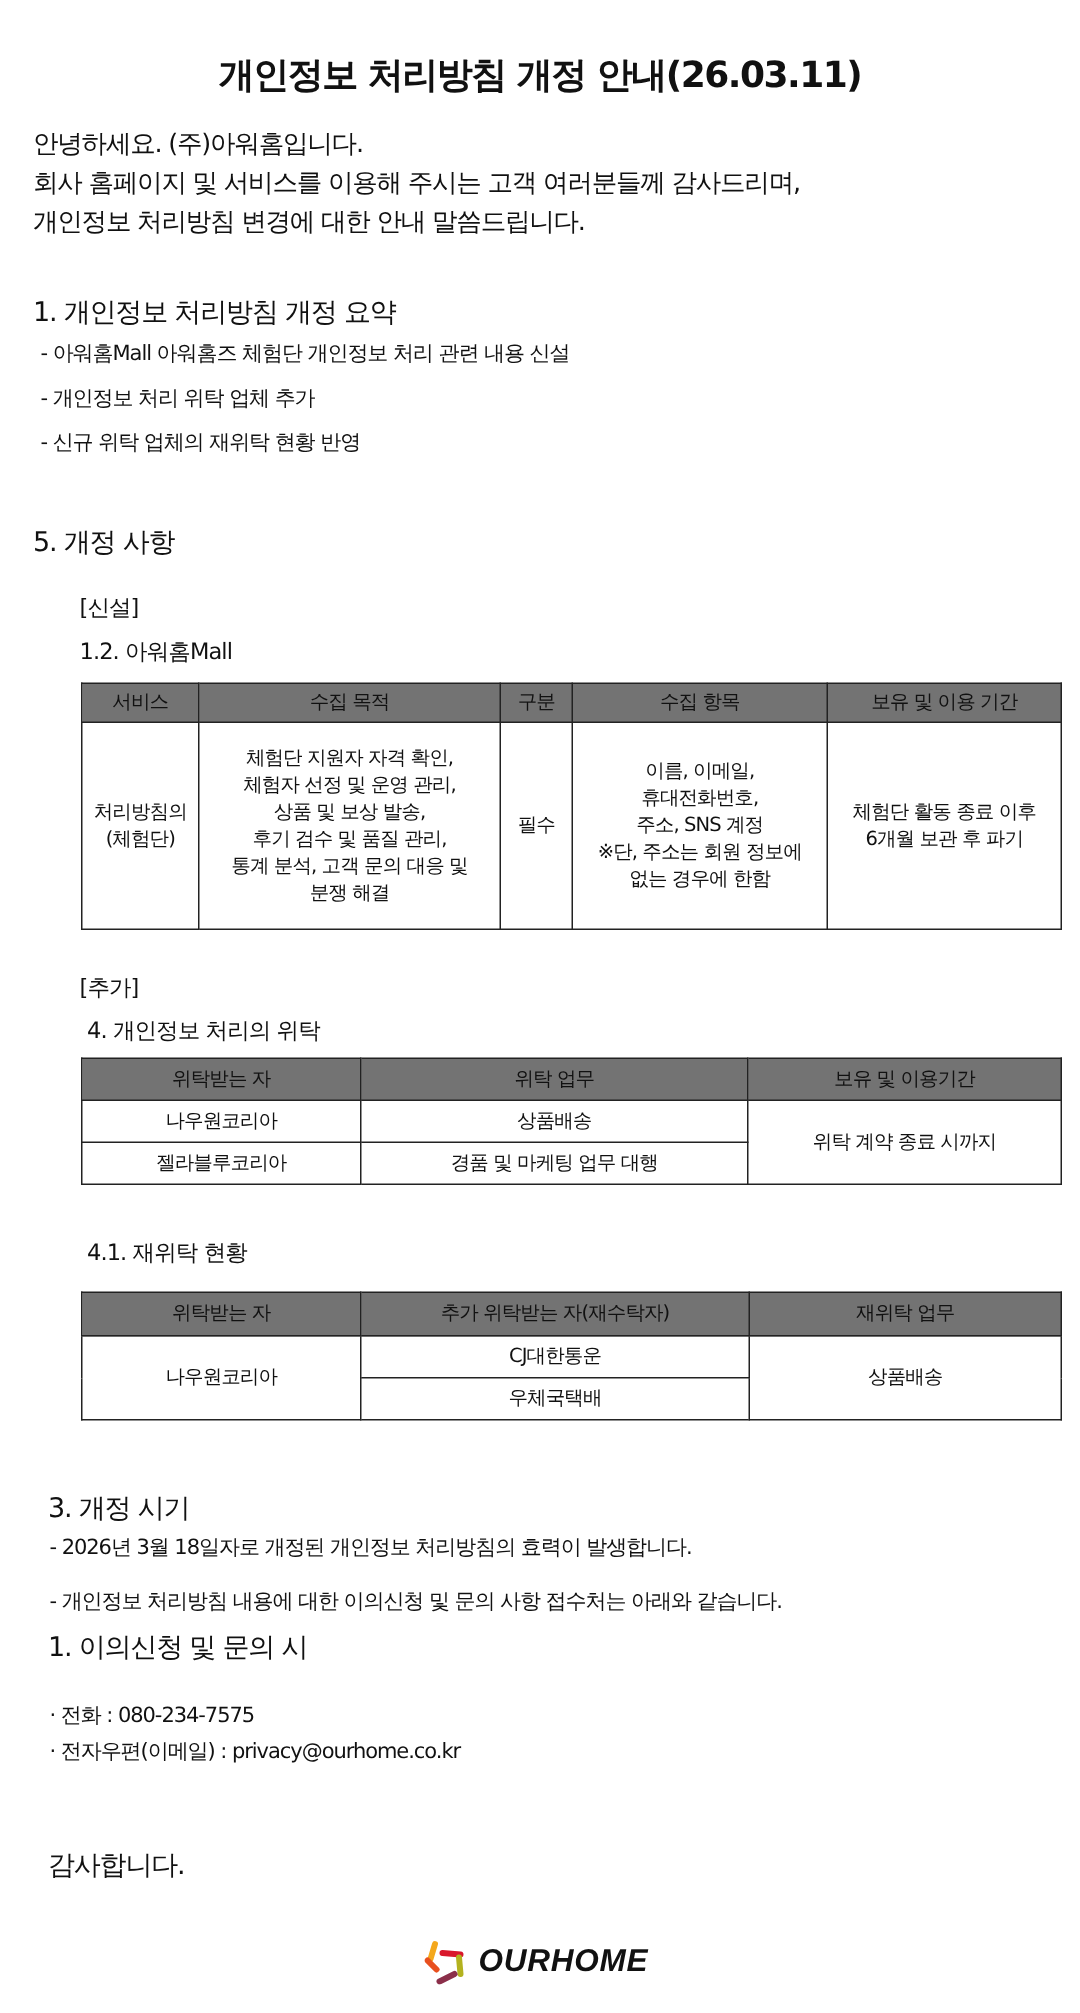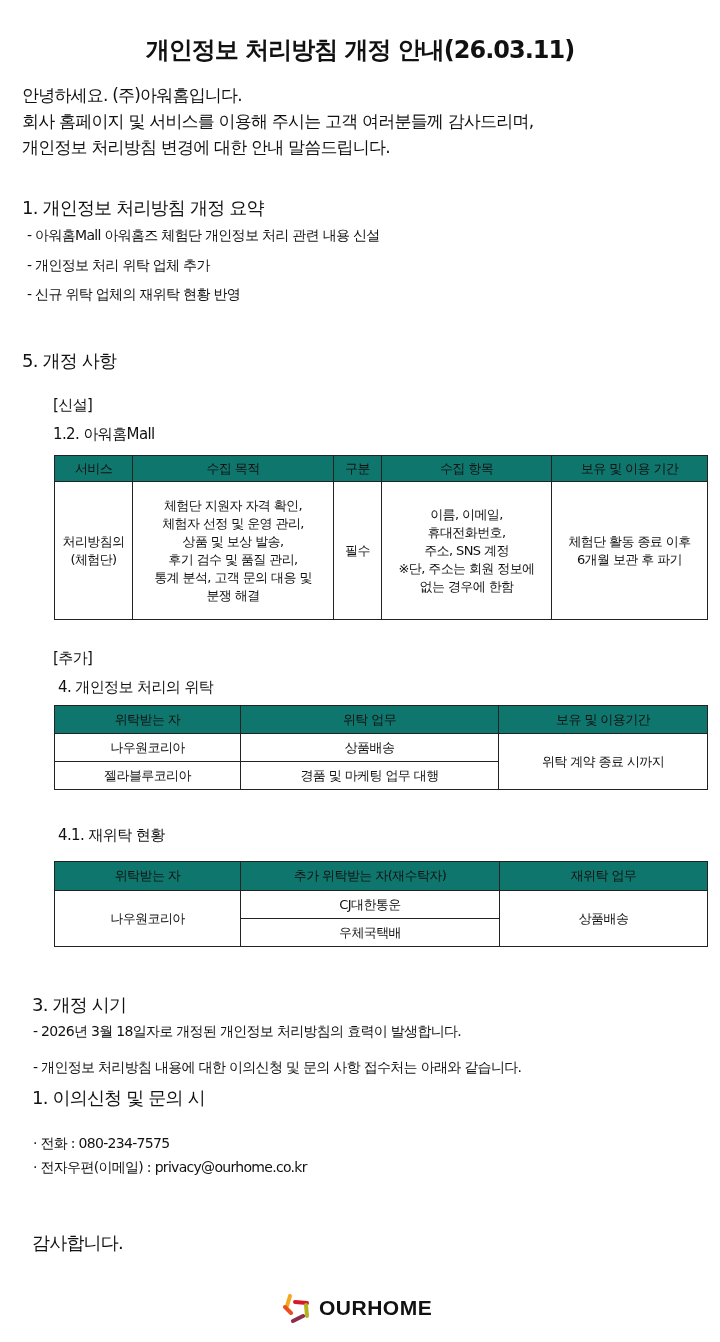--- a/index.html
+++ b/index.html
@@ -15,23 +15,23 @@
   .li { font-size: 14px; letter-spacing: -0.7px; }
   .sub { font-size: 15px; letter-spacing: -0.6px; }
   table.doc {
     position: absolute; border-collapse: collapse; table-layout: fixed;
     font-size: 13px; letter-spacing: -0.6px; color: #111;
   }
   table.doc td, table.doc th {
     border: 1px solid #222; text-align: center; vertical-align: middle;
     padding: 0 2px; line-height: 18px; font-weight: normal;
   }
-  table.doc th { background: #0f766e; }
+  table.doc th { background: #737373; }
   .logo { left: 283px; top: 1293px; height: 30px; display: flex; align-items: center; }
-  .logo-word { font-family: "Liberation Sans", sans-serif; font-weight: bold; font-size: 21px; letter-spacing: 0.5px; color: #111; margin-left: 6px; }
+  .logo-word { font-family: "Liberation Sans", sans-serif; font-weight: bold; font-size: 21px; letter-spacing: 0.5px; color: #111; margin-left: 6px; font-style: italic; }
 </style>
 </head>
 <body>
 
 <div class="abs title">개인정보 처리방침 개정 안내(26.03.11)</div>
 
 <div class="abs greet" style="top:84px">안녕하세요. (주)아워홈입니다.</div>
 <div class="abs greet" style="top:110px">회사 홈페이지 및 서비스를 이용해 주시는 고객 여러분들께 감사드리며,</div>
 <div class="abs greet" style="top:136px">개인정보 처리방침 변경에 대한 안내 말씀드립니다.</div>
 

